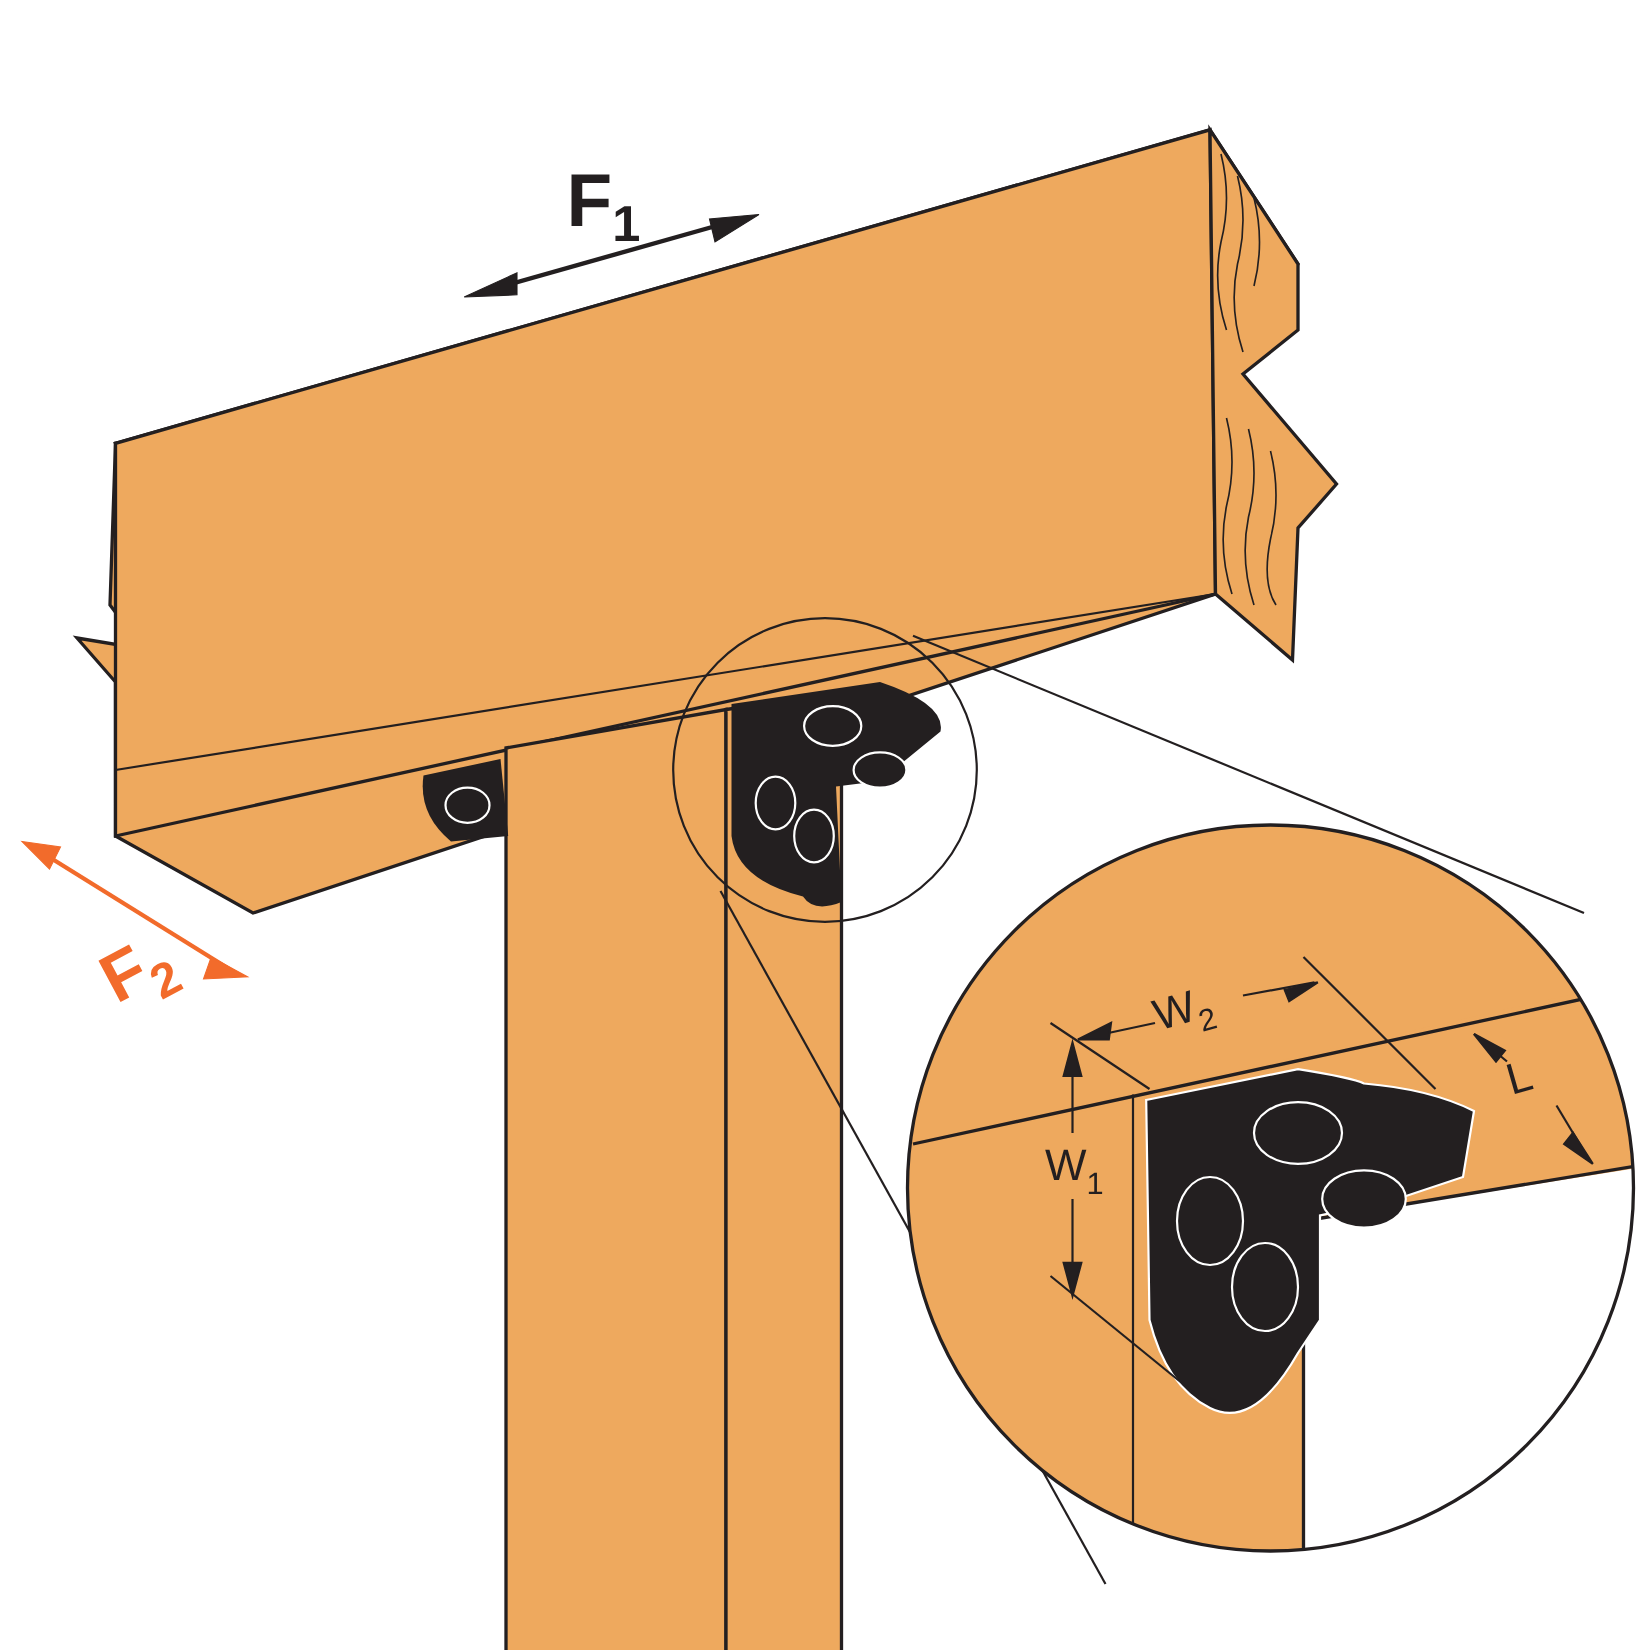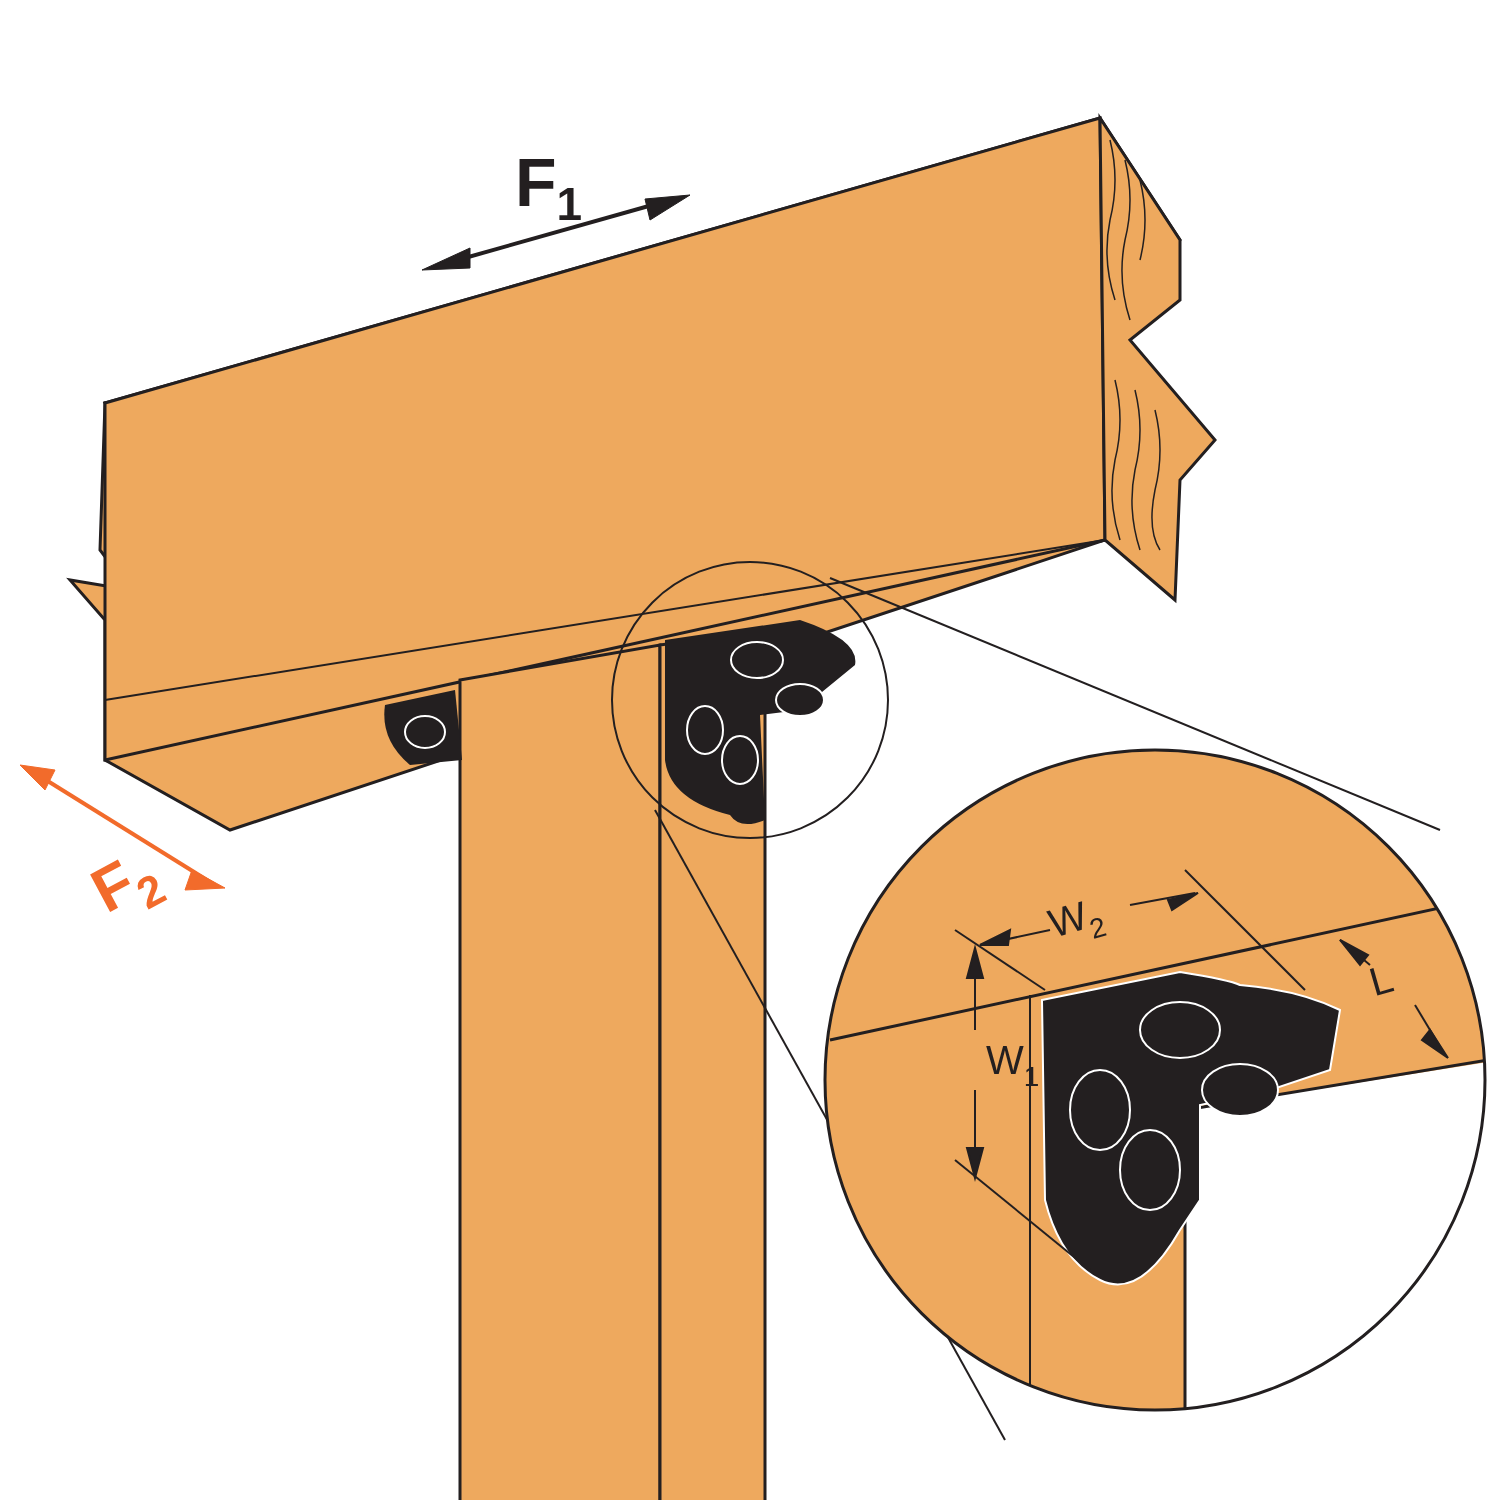--- a/index.html
+++ b/index.html
@@ -6,21 +6,21 @@
   #stage{position:relative;width:1500px;height:1500px;overflow:hidden;background:#ffffff;border-radius:15px;}
   svg{position:absolute;left:0;top:0;}
   .lbl{position:absolute;font-family:"Liberation Sans",sans-serif;font-weight:bold;line-height:1;white-space:nowrap;}
   .f1{left:515px;top:148px;font-size:68px;color:#231f20;}
   .f1 sub{font-size:46px;vertical-align:-14px;}
   .f2{left:82px;top:868px;font-size:62px;color:#f26b2b;transform:rotate(-28deg);transform-origin:left top;}
   .f2 sub{font-size:44px;vertical-align:-16px;}
   .dim{position:absolute;font-family:"Liberation Sans",sans-serif;color:#231f20;font-size:40px;line-height:1;}
   .dim sub{font-size:28px;vertical-align:-12px;}
   .w2{left:1050px;top:897px;transform:rotate(-16deg);}
-  .w1{left:950px;top:1040px;margin-left:36px;}
+  .w1{left:950px;top:1040px;}
   .ldim{left:1370px;top:960px;transform:rotate(-16deg);}
 </style>
 </head>
 <body>
 
 <div id="stage">
   <svg width="1500" height="1500" viewBox="0 0 1500 1500">
 
     <polygon points="105,403 1100,118 1180,240 1105,368 210,600 105,403" fill="#eea95e" stroke="#231f20" stroke-width="3"></polygon>
 

